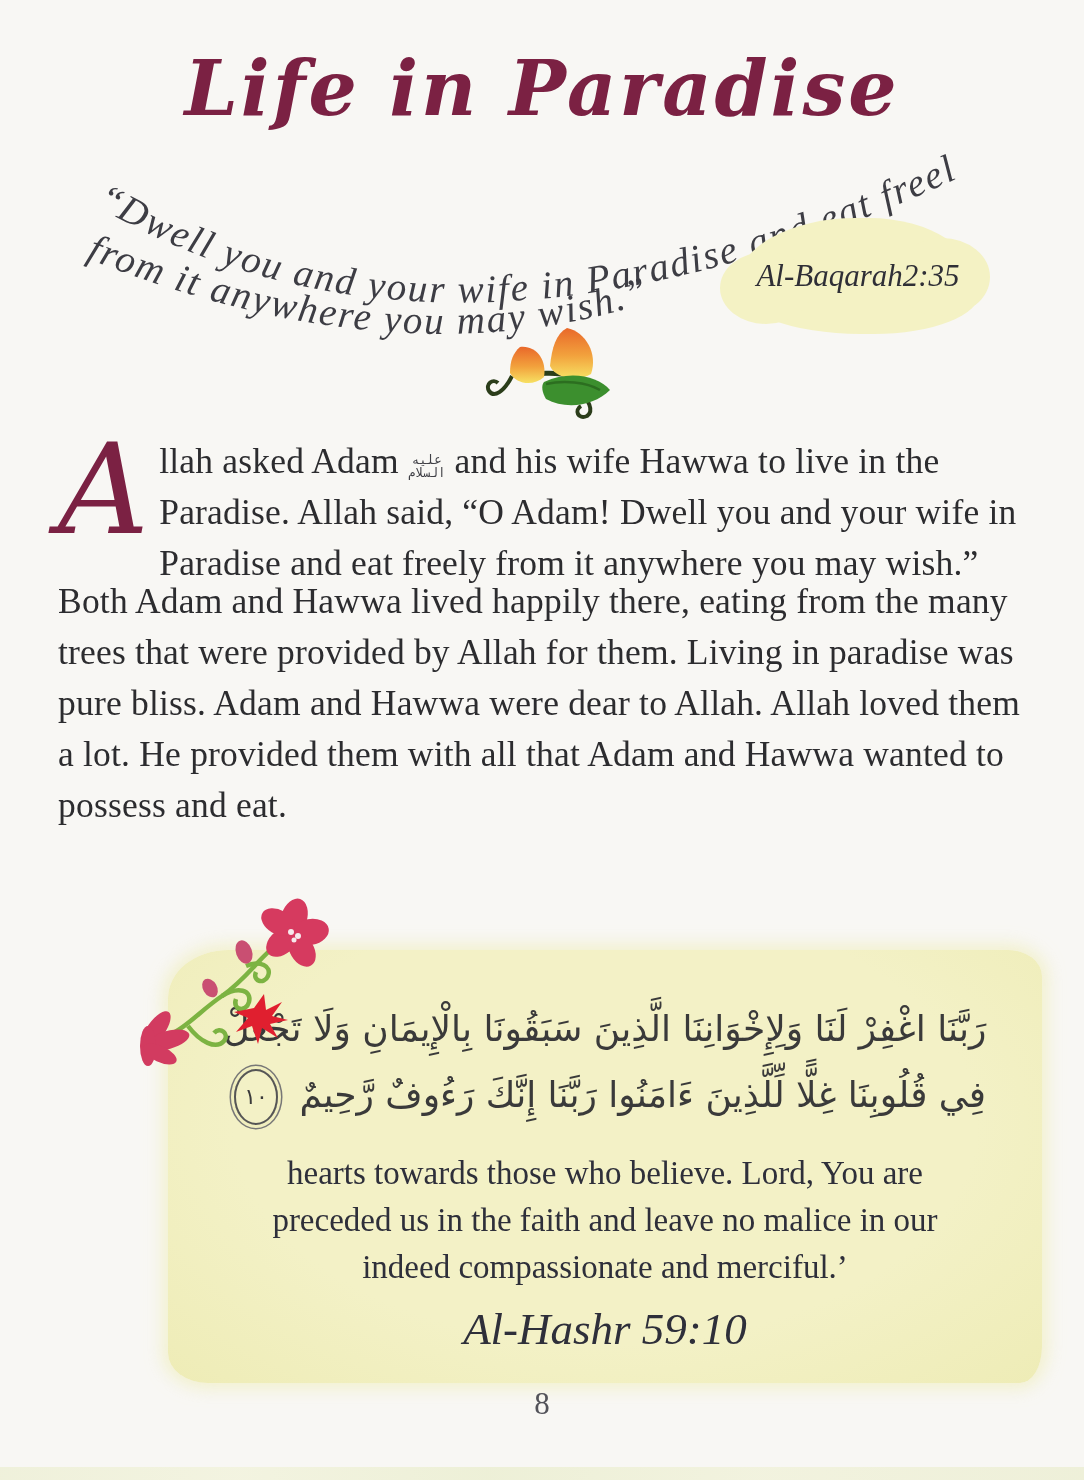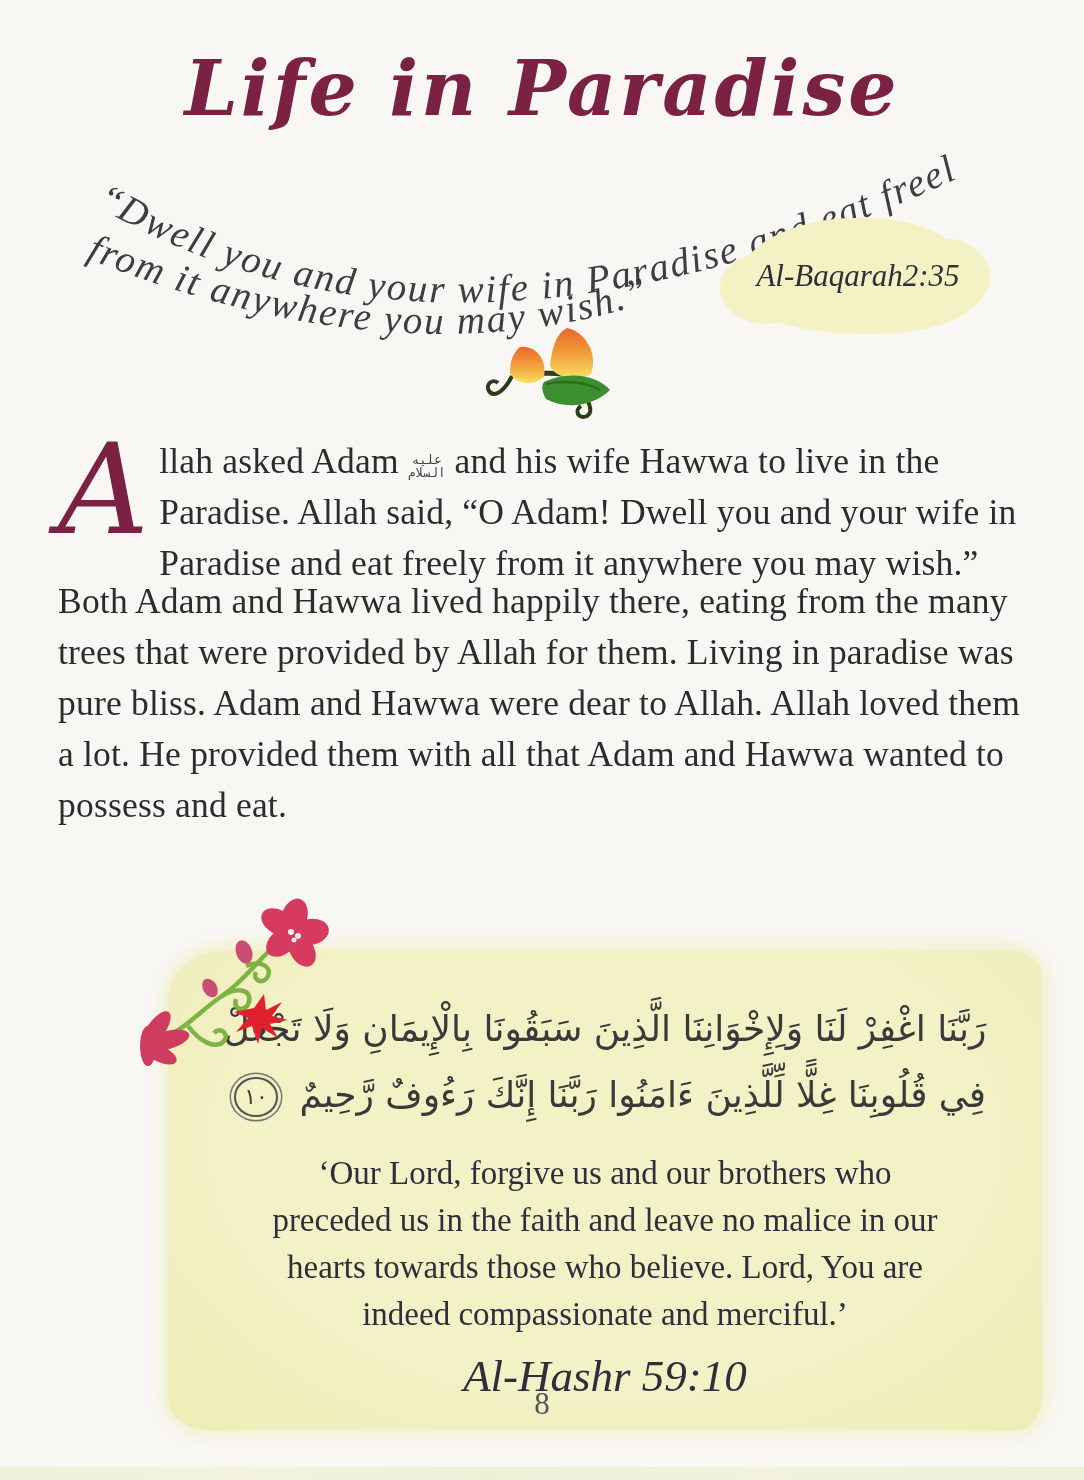--- a/index.html
+++ b/index.html
@@ -80,21 +80,21 @@
     text-align:center;
   }
   .arabic {
     direction:rtl;
     font-family:"DejaVu Sans", sans-serif;
     font-size:36px; line-height:66px;
     color:#3a3a3a;
   }
   .verse-medallion {
     display:inline-flex; align-items:center; justify-content:center;
-    width:44px; height:40px; margin:0 10px;
+    width:44px; height:56px; margin:0 10px;
     border:2px solid #555; border-radius:50%;
     box-shadow:0 0 0 3px rgba(241,239,190,1), 0 0 0 4.5px #777;
     font-size:22px; color:#3a3a3a; vertical-align:middle;
   }
   .translation {
     margin-top:22px;
     font-size:33px; line-height:47px;
     color:#2e2f3a;
   }
   .citation {
@@ -198,23 +198,22 @@
     </g>
   </svg>
 
   <div class="verse-panel">
     <div class="arabic">رَبَّنَا اغْفِرْ لَنَا وَلِإِخْوَانِنَا الَّذِينَ سَبَقُونَا بِالْإِيمَانِ وَلَا تَجْعَلْ</div>
     <div class="arabic">
       <span>فِي قُلُوبِنَا غِلًّا لِّلَّذِينَ ءَامَنُوا رَبَّنَا إِنَّكَ رَءُوفٌ رَّحِيمٌ</span>
       <span class="verse-medallion">١٠</span>
     </div>
     <div class="translation">
-      <div>‘Our Lord, forgive us and our brothers who</div>
+      <div>hearts towards those who believe. Lord, You are</div>
       <div>preceded us in the faith and leave no malice in our</div>
-      <div>hearts towards those who believe. Lord, You are</div>
       <div>indeed compassionate and merciful.’</div>
     </div>
     <div class="citation">Al-Hashr 59:10</div>
   </div>
 
   <div class="page-number">8</div>
 
   <div class="bottom-strip"></div>
 
 </div>

